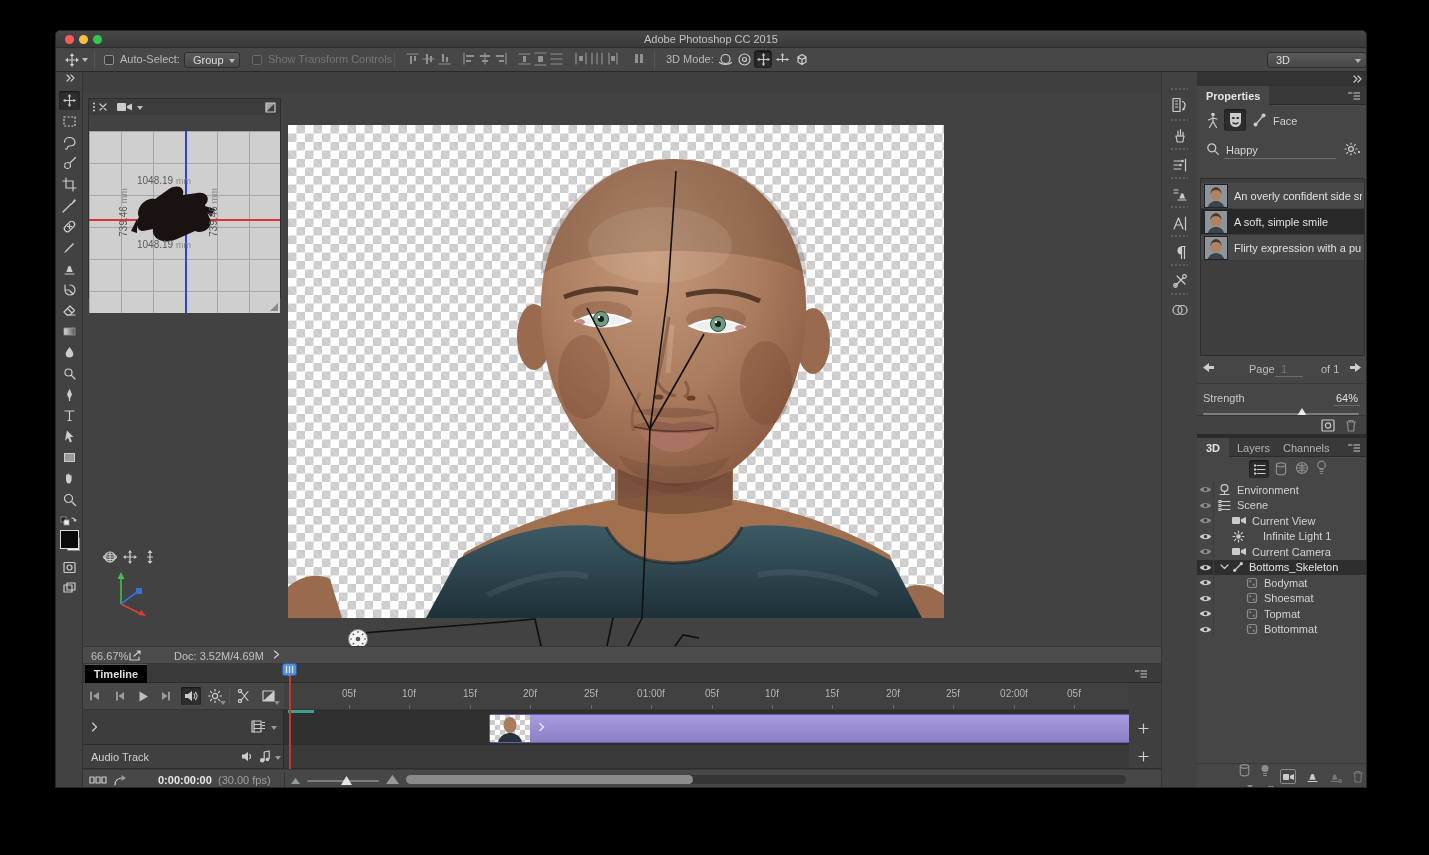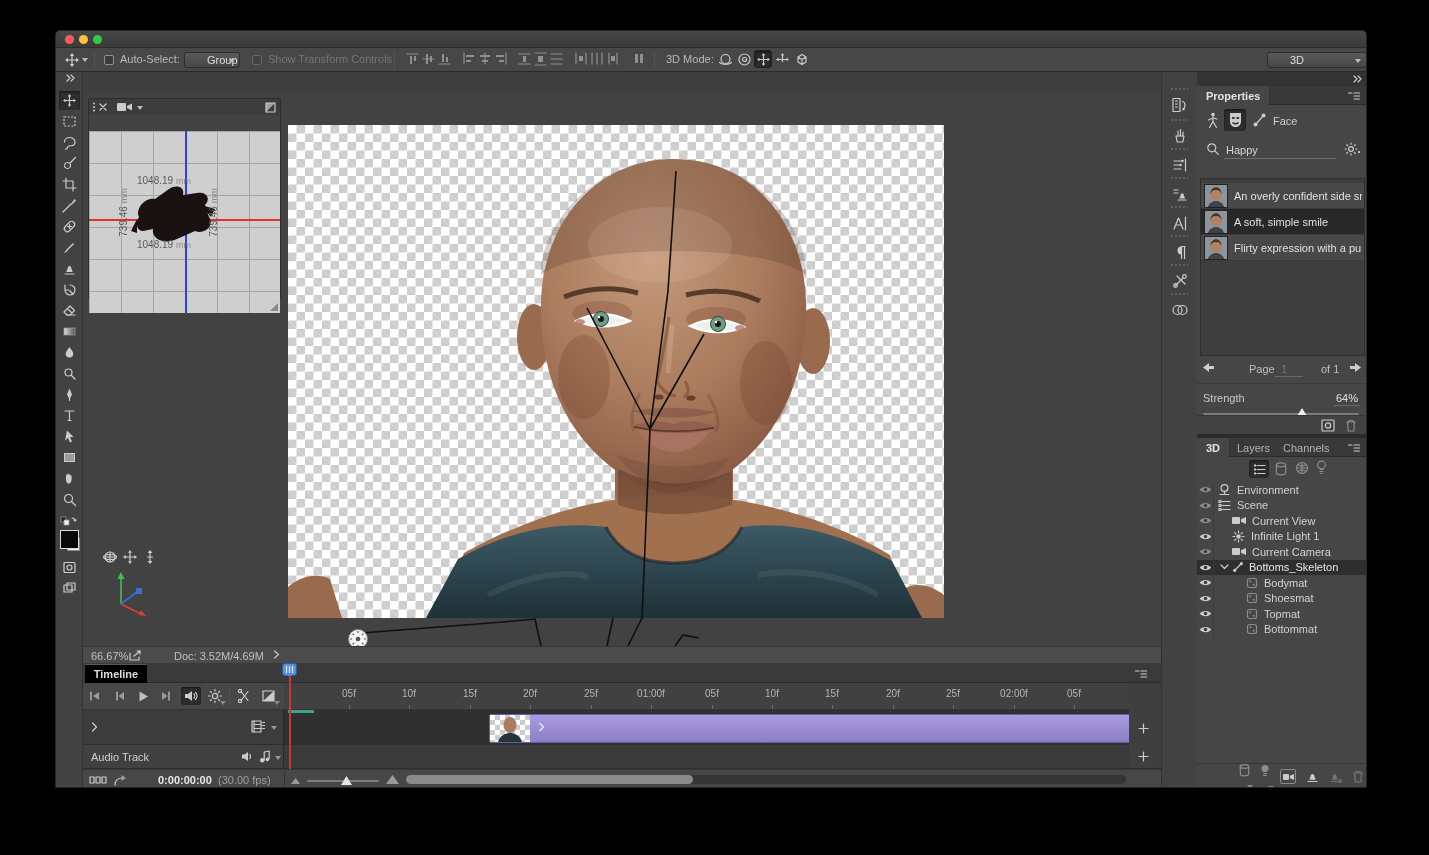--- a/index.html
+++ b/index.html
@@ -14,21 +14,21 @@
   .titlebar{position:absolute;left:0;top:0;width:100%;height:17px;
     background:linear-gradient(#474747,#3a3a3a);border-bottom:1px solid #2c2c2c;}
   .tl{position:absolute;top:4px;width:9px;height:9px;border-radius:50%;}
   .title-text{position:absolute;top:2px;width:100%;text-align:center;font-size:11px;color:#c2c2c2;}
   
   .optionsbar{position:absolute;left:0;top:17px;width:100%;height:24px;background:#474747;
     border-bottom:1px solid #2a2a2a;}
   .opt-sep{position:absolute;top:3px;width:1px;height:18px;background:#3a3a3a;border-right:1px solid #545454;}
   .checkbox{position:absolute;width:10px;height:10px;border:1px solid #8f8f8f;background:#3c3c3c;border-radius:2px;}
   .selectbox{position:absolute;height:16px;background:linear-gradient(#5a5a5a,#474747);
-    border:1px solid #2d2d2d;border-radius:3px;color:#ddd;padding:1px 14px 0 22px;}
+    border:1px solid #2d2d2d;border-radius:3px;color:#ddd;padding:1px 14px 0 8px;}
   .caret{position:absolute;width:0;height:0;border-left:3.5px solid transparent;border-right:3.5px solid transparent;border-top:4px solid #bbb;}
   .olabel{position:absolute;top:5px;color:#b9b9b9;}
   .olabel.dis{color:#757575;}
   .aicon{position:absolute;top:4px;opacity:.55;}
   .mode-btn{position:absolute;top:2px;width:18px;height:18px;display:flex;align-items:center;justify-content:center;border-radius:3px;}
   .mode-btn.sel{background:#2b2b2b;box-shadow:inset 0 1px 2px #111;border:1px solid #222;}
   
   .toolbar{position:absolute;left:0;top:41px;width:27px;height:717px;background:#424242;border-right:1px solid #333;}
   .tool{position:absolute;left:3px;width:21px;height:19px;display:flex;align-items:center;justify-content:center;border-radius:2px;}
   .tool.sel{background:#2e2e2e;box-shadow:inset 0 1px 2px #151515;}
@@ -100,20 +100,21 @@
 </head>
 <body>
 
 <div class="screen">
 <div class="window">
 
   <div class="titlebar">
     <div class="tl" style="left:9px;background:#fc5b57;"></div>
     <div class="tl" style="left:23px;background:#fdbe41;"></div>
     <div class="tl" style="left:37px;background:#33c849;"></div>
+    <div class="title-text">Adobe Photoshop CC 2015</div>
   </div>
 
   <div class="optionsbar">
     <div class="abs" style="left:8px;top:4px;">
       <svg width="16" height="16" viewBox="0 0 16 16">
             <path class="f" d="M8 1l2.2 3H5.8zM8 15l-2.2-3h4.4zM1 8l3-2.2v4.4zM15 8l-3 2.2V5.6z"></path>
             <path class="s" d="M8 4v8M4 8h8"></path>
           </svg>
     </div>
     <div class="caret" style="left:26px;top:10px;"></div>
@@ -1045,21 +1046,21 @@
               </svg>
             </span>
         <span style="margin-left:18px;">
               <svg width="13" height="13" viewBox="0 0 13 13">
                 <circle class="f" cx="6.5" cy="6.5" r="2.2"></circle>
                 <g class="s" stroke-width="1">
                   <path d="M6.5 1v1.8M6.5 10.2V12M1 6.5h1.8M10.2 6.5H12M2.6 2.6l1.3 1.3M9.1 9.1l1.3 1.3M10.4 2.6L9.1 3.9M3.9 9.1l-1.3 1.3"></path>
                 </g>
               </svg>
             </span>
-        <span style="margin-left:6px;color:#d2d2d2;">Infinite Light 1</span>
+        <span style="margin-left:18px;color:#d2d2d2;">Infinite Light 1</span>
       </div>
       <div class="tree-row" style="top:87px;">
         <span class="eyecol">
               <svg width="13" height="9" viewBox="0 0 13 9" class="dim">
                 <path class="f" d="M.8 4.5C3 1 10 1 12.2 4.5 10 8 3 8 .8 4.5z"></path>
                 <circle cx="6.5" cy="4.5" r="1.7" fill="#3c3c3c"></circle>
               </svg>
             </span>
         <span style="margin-left:18px;">
               <svg width="14" height="9" viewBox="0 0 14 9">

